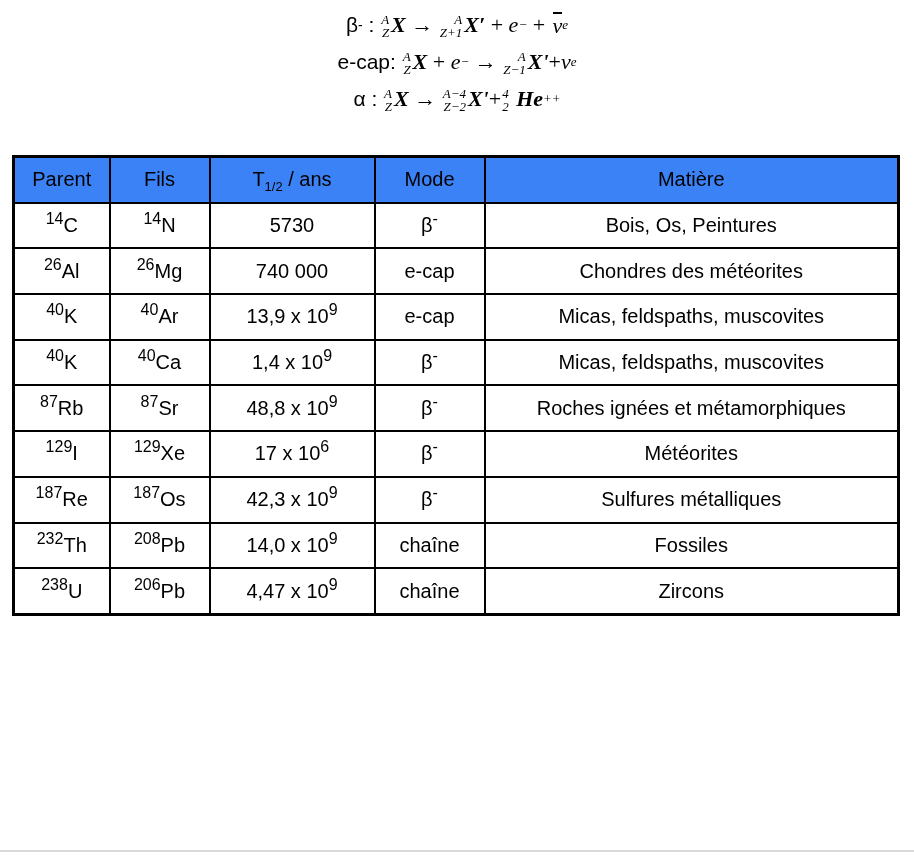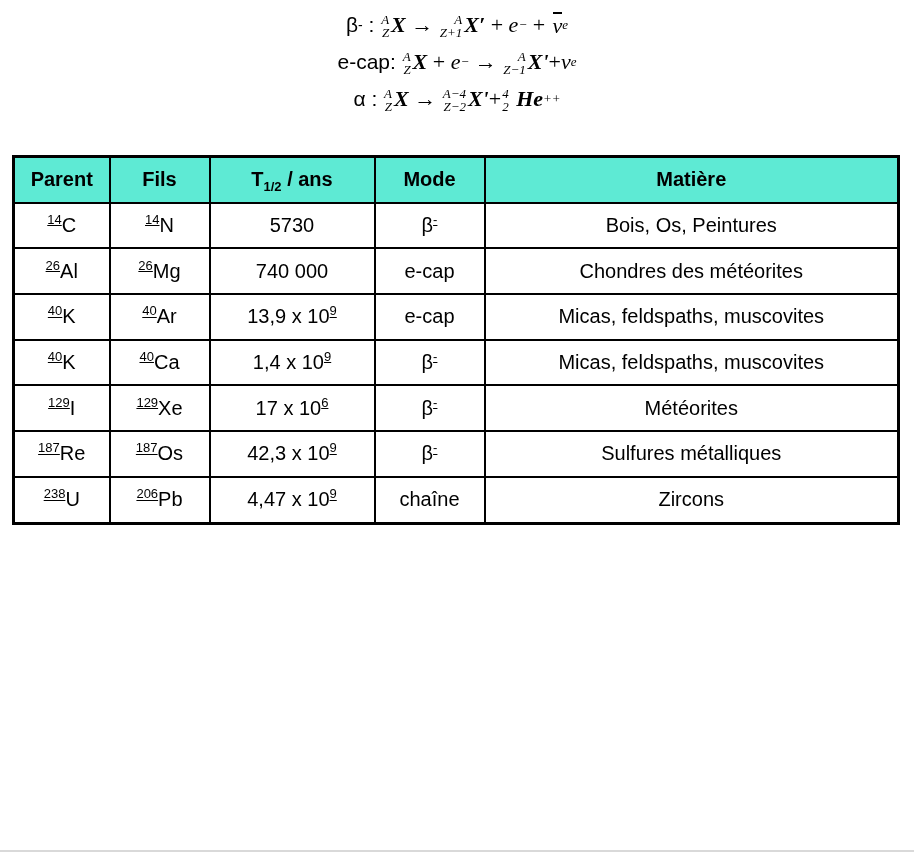--- a/index.html
+++ b/index.html
@@ -48,24 +48,24 @@
   }
   table.isotopes th, table.isotopes td {
     border:2px solid #000;
     text-align:center; vertical-align:middle;
     height:43.7px;
     font-size:20px;
     padding:0 2px;
     overflow:hidden;
   }
   table.isotopes th {
-    background:#5eead4;
-    font-weight:bold;
+    background:#3b82f6;
+    font-weight:normal;
   }
-  table.isotopes sup { font-size:13px; line-height:0;text-decoration:underline; }
+  table.isotopes sup { font-size:16px; line-height:0; }
   table.isotopes sub { font-size:13px; line-height:0;text-align:right; }
 
   .bottom-divider {
     position:absolute; top:850px; left:0;
     width:914px; height:2px; background:#d9d9d9;
   }
 </style>
 </head>
 <body>
 
@@ -117,32 +117,46 @@
           <td>Micas, feldspaths, muscovites</td>
         </tr>
         <tr>
           <td><sup>40</sup>K</td>
           <td><sup>40</sup>Ca</td>
           <td>1,4 x 10<sup>9</sup></td>
           <td>β<sup>-</sup></td>
           <td>Micas, feldspaths, muscovites</td>
         </tr>
         <tr>
+          <td><sup>87</sup>Rb</td>
+          <td><sup>87</sup>Sr</td>
+          <td>48,8 x 10<sup>9</sup></td>
+          <td>β<sup>-</sup></td>
+          <td>Roches ignées et métamorphiques</td>
+        </tr>
+        <tr>
           <td><sup>129</sup>I</td>
           <td><sup>129</sup>Xe</td>
           <td>17 x 10<sup>6</sup></td>
           <td>β<sup>-</sup></td>
           <td>Météorites</td>
         </tr>
         <tr>
           <td><sup>187</sup>Re</td>
           <td><sup>187</sup>Os</td>
           <td>42,3 x 10<sup>9</sup></td>
           <td>β<sup>-</sup></td>
           <td>Sulfures métalliques</td>
+        </tr>
+        <tr>
+          <td><sup>232</sup>Th</td>
+          <td><sup>208</sup>Pb</td>
+          <td>14,0 x 10<sup>9</sup></td>
+          <td>chaîne</td>
+          <td>Fossiles</td>
         </tr>
         <tr>
           <td><sup>238</sup>U</td>
           <td><sup>206</sup>Pb</td>
           <td>4,47 x 10<sup>9</sup></td>
           <td>chaîne</td>
           <td>Zircons</td>
         </tr>
       </tbody>
   </table>

